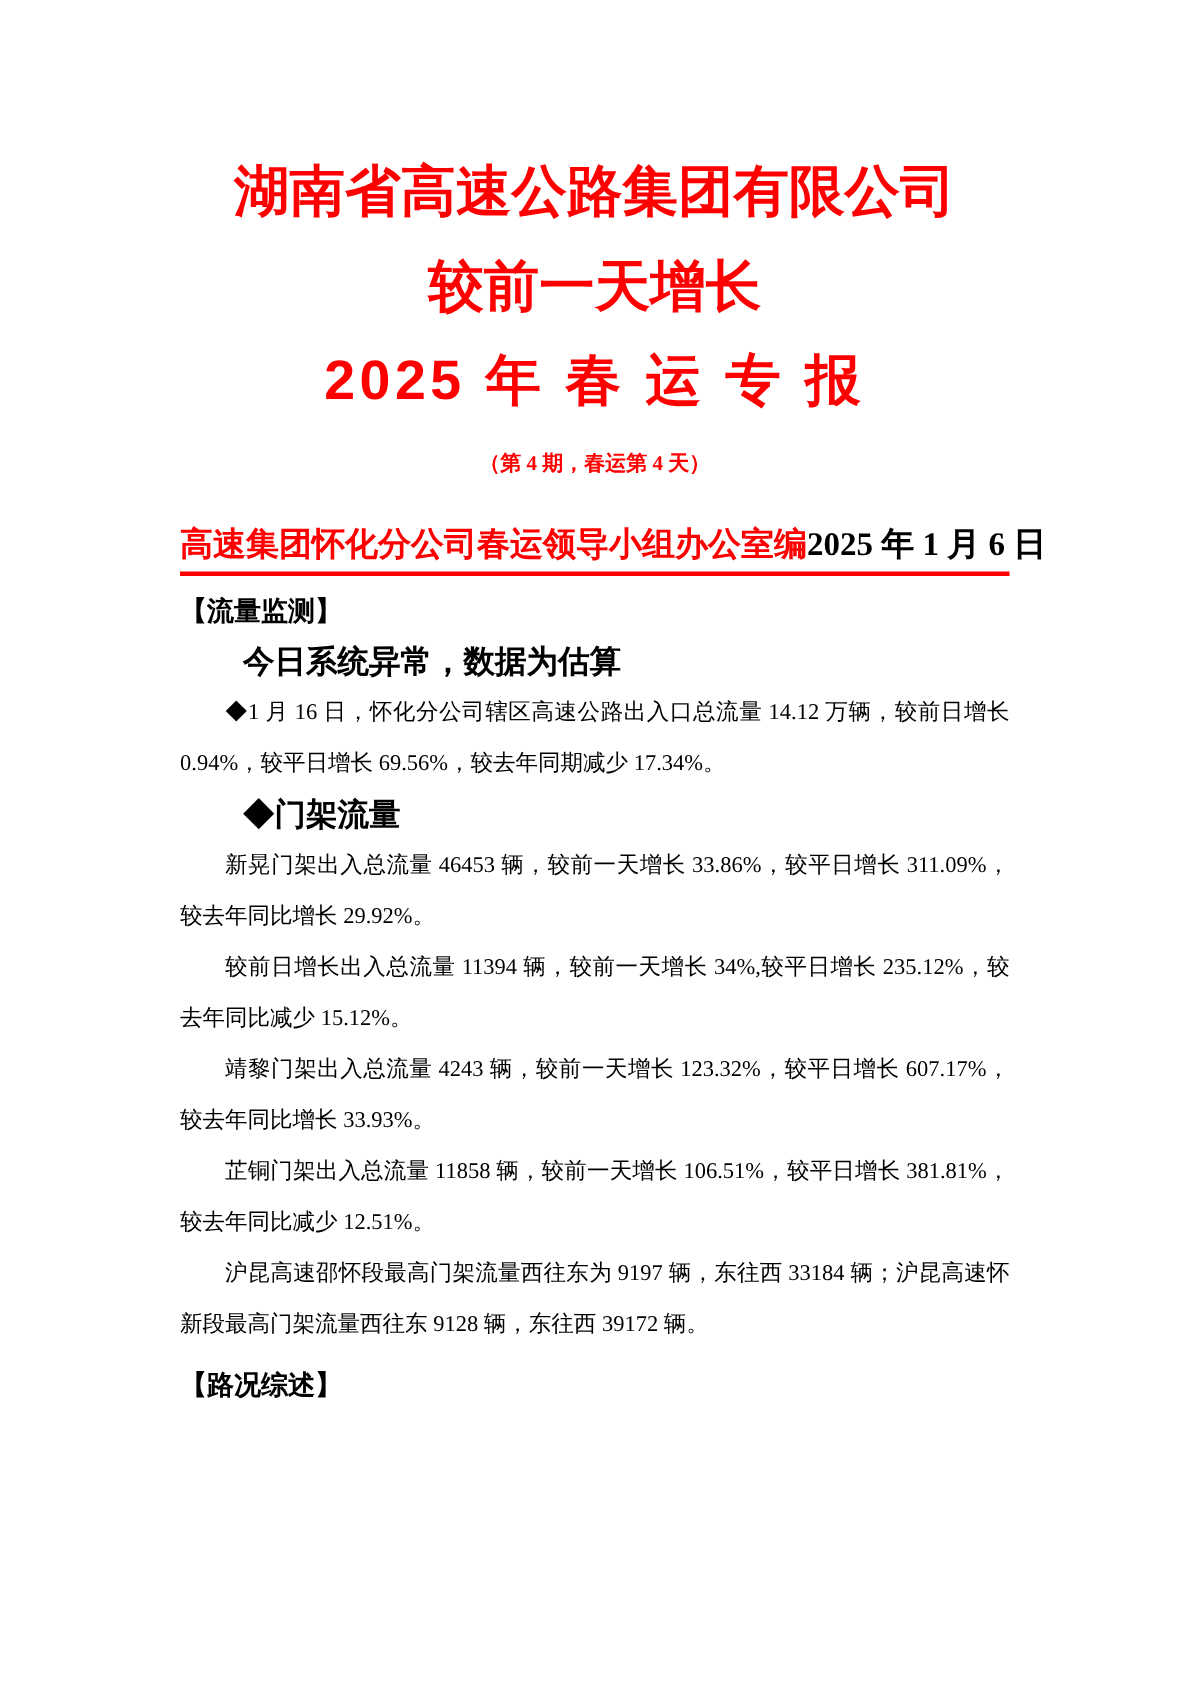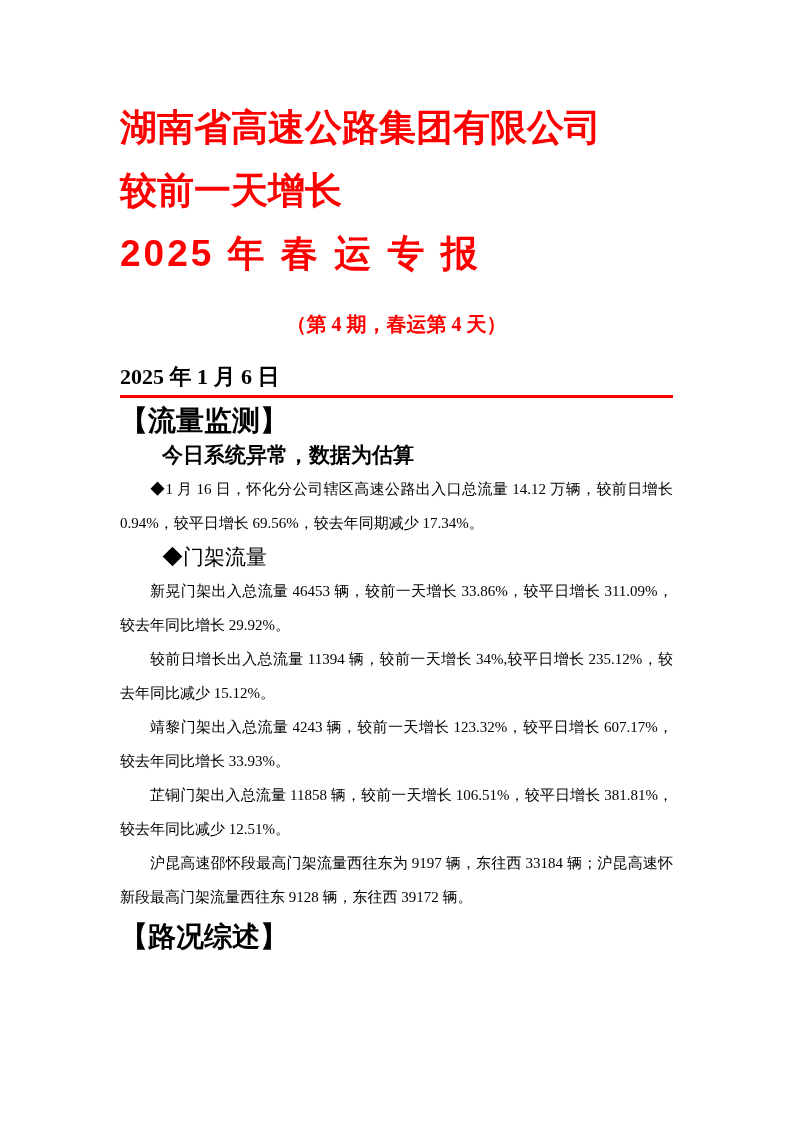--- a/index.html
+++ b/index.html
@@ -13,38 +13,38 @@
     height: 1122px;
     margin: 0 auto;
     background: #ffffff;
     box-sizing: border-box;
     padding: 96px 120px 40px 120px;
     font-family: "Liberation Serif", serif;
     color: #000000;
     overflow: hidden;
   }
   .doc-title {
-    text-align: left;
+    text-align: center;
     color: #ff0000;
     font-family: "Liberation Sans", sans-serif;
     font-weight: bold;
   }
   .doc-title .t-line {
     font-size: 37px;
     line-height: 63px;
     white-space: nowrap;
   }
   .doc-title .t-line3 {
     letter-spacing: 3px;
   }
   .issue-line {
-    margin-top: 24px;
+    margin-top: 10px;
     text-align: center;
     color: #ff0000;
-    font-size: 20px;
+    font-size: 14px;
     font-weight: bold;
     line-height: 30px;
   }
   .byline {
     margin-top: 24px;
     display: flex;
     justify-content: space-between;
     align-items: baseline;
     border-bottom: 3px solid #ff0000;
     padding-bottom: 5px;
@@ -58,21 +58,21 @@
   }
   .byline .date {
     color: #000000;
     white-space: nowrap;
     padding-right: 6px;
   }
   .section-head {
     margin-top: 6px;
     font-family: "Liberation Sans", sans-serif;
     font-weight: bold;
-    font-size: 28px;
+    font-size: 18px;
     line-height: 34px;
   }
   .note-line {
     font-size: 21px;
     line-height: 34px;
     font-weight: bold;
     text-indent: 2em;
   }
   p.body-para {
     margin: 0;
@@ -80,38 +80,39 @@
     line-height: 34px;
     text-indent: 2em;
     text-align: justify;
   }
   p.body-para .lead {
     font-weight: normal;
   }
   .subhead {
     font-size: 21px;
     line-height: 34px;
-    font-weight: normal;
+    font-weight: bold;
     text-indent: 2em;
   }
 </style>
 </head>
 <body>
 
 <div class="page">
 
   <div class="doc-title">
     <div class="t-line">湖南省高速公路集团有限公司</div>
     <div class="t-line">较前一天增长</div>
     <div class="t-line t-line3">2025 年 春 运 专 报</div>
   </div>
 
   <div class="issue-line">（第 4 期，春运第 4 天）</div>
 
   <div class="byline">
+    <span class="editor">高速集团怀化分公司春运领导小组办公室编</span>
     <span class="date">2025 年 1 月 6 日</span>
   </div>
 
   <div class="section-head">【流量监测】</div>
 
   <div class="note-line">今日系统异常，数据为估算</div>
 
   <p class="body-para">◆1 月 16 日，怀化分公司辖区高速公路出入口总流量 14.12 万辆，较前日增长 0.94%，较平日增长 69.56%，较去年同期减少 17.34%。</p>
 
   <div class="subhead">◆门架流量</div>

